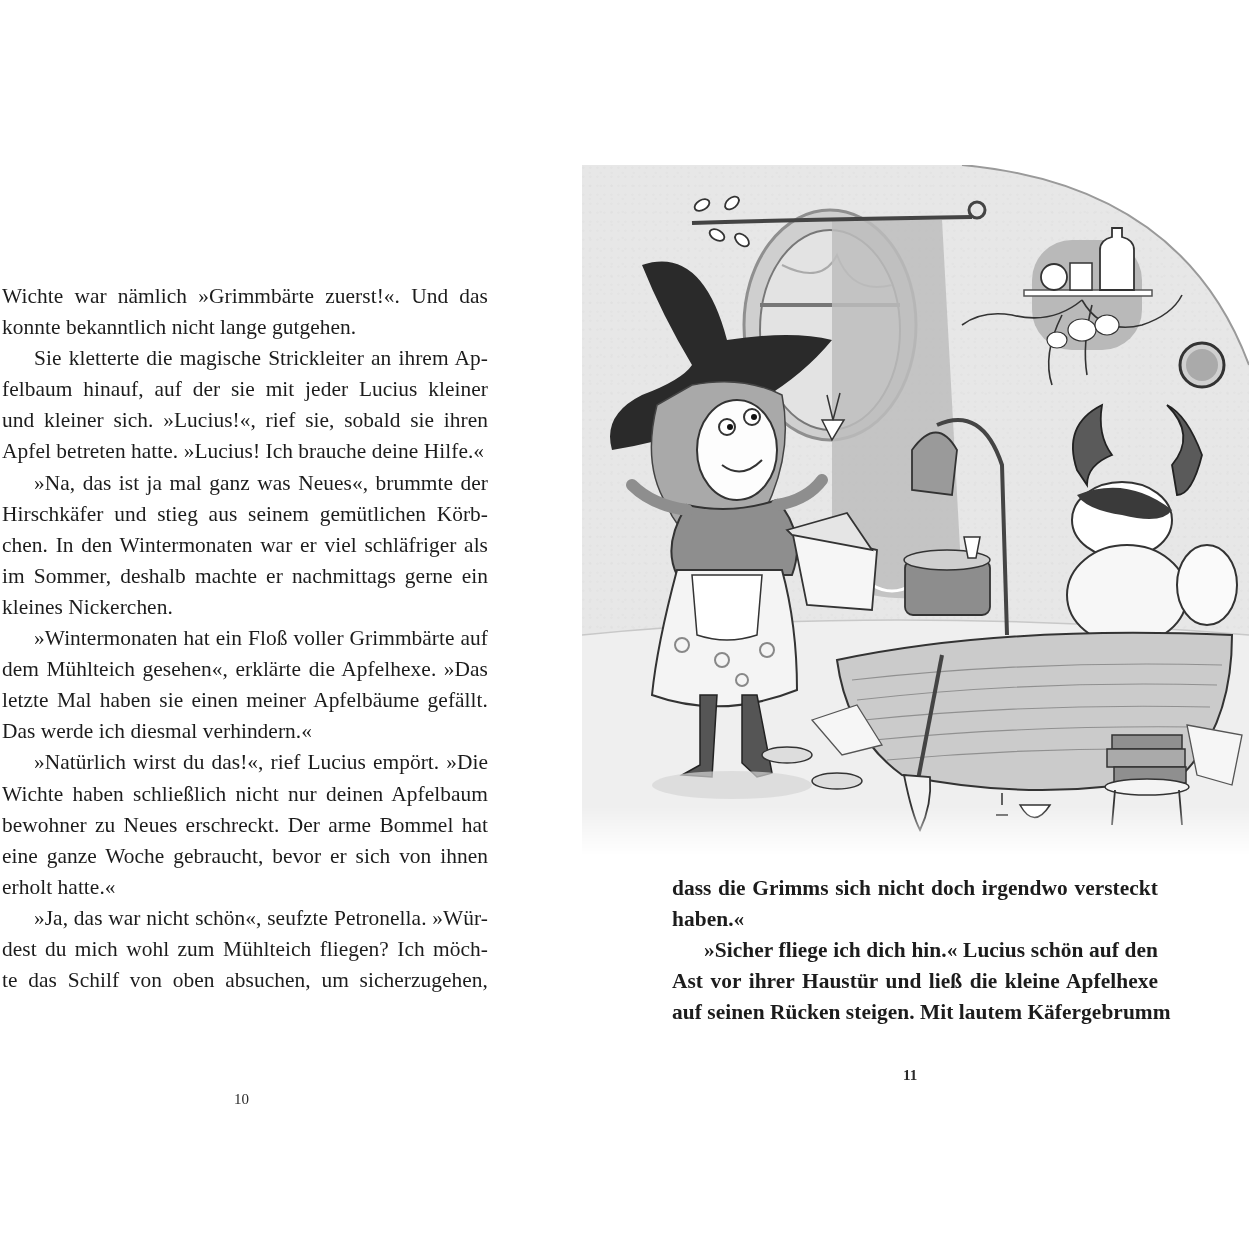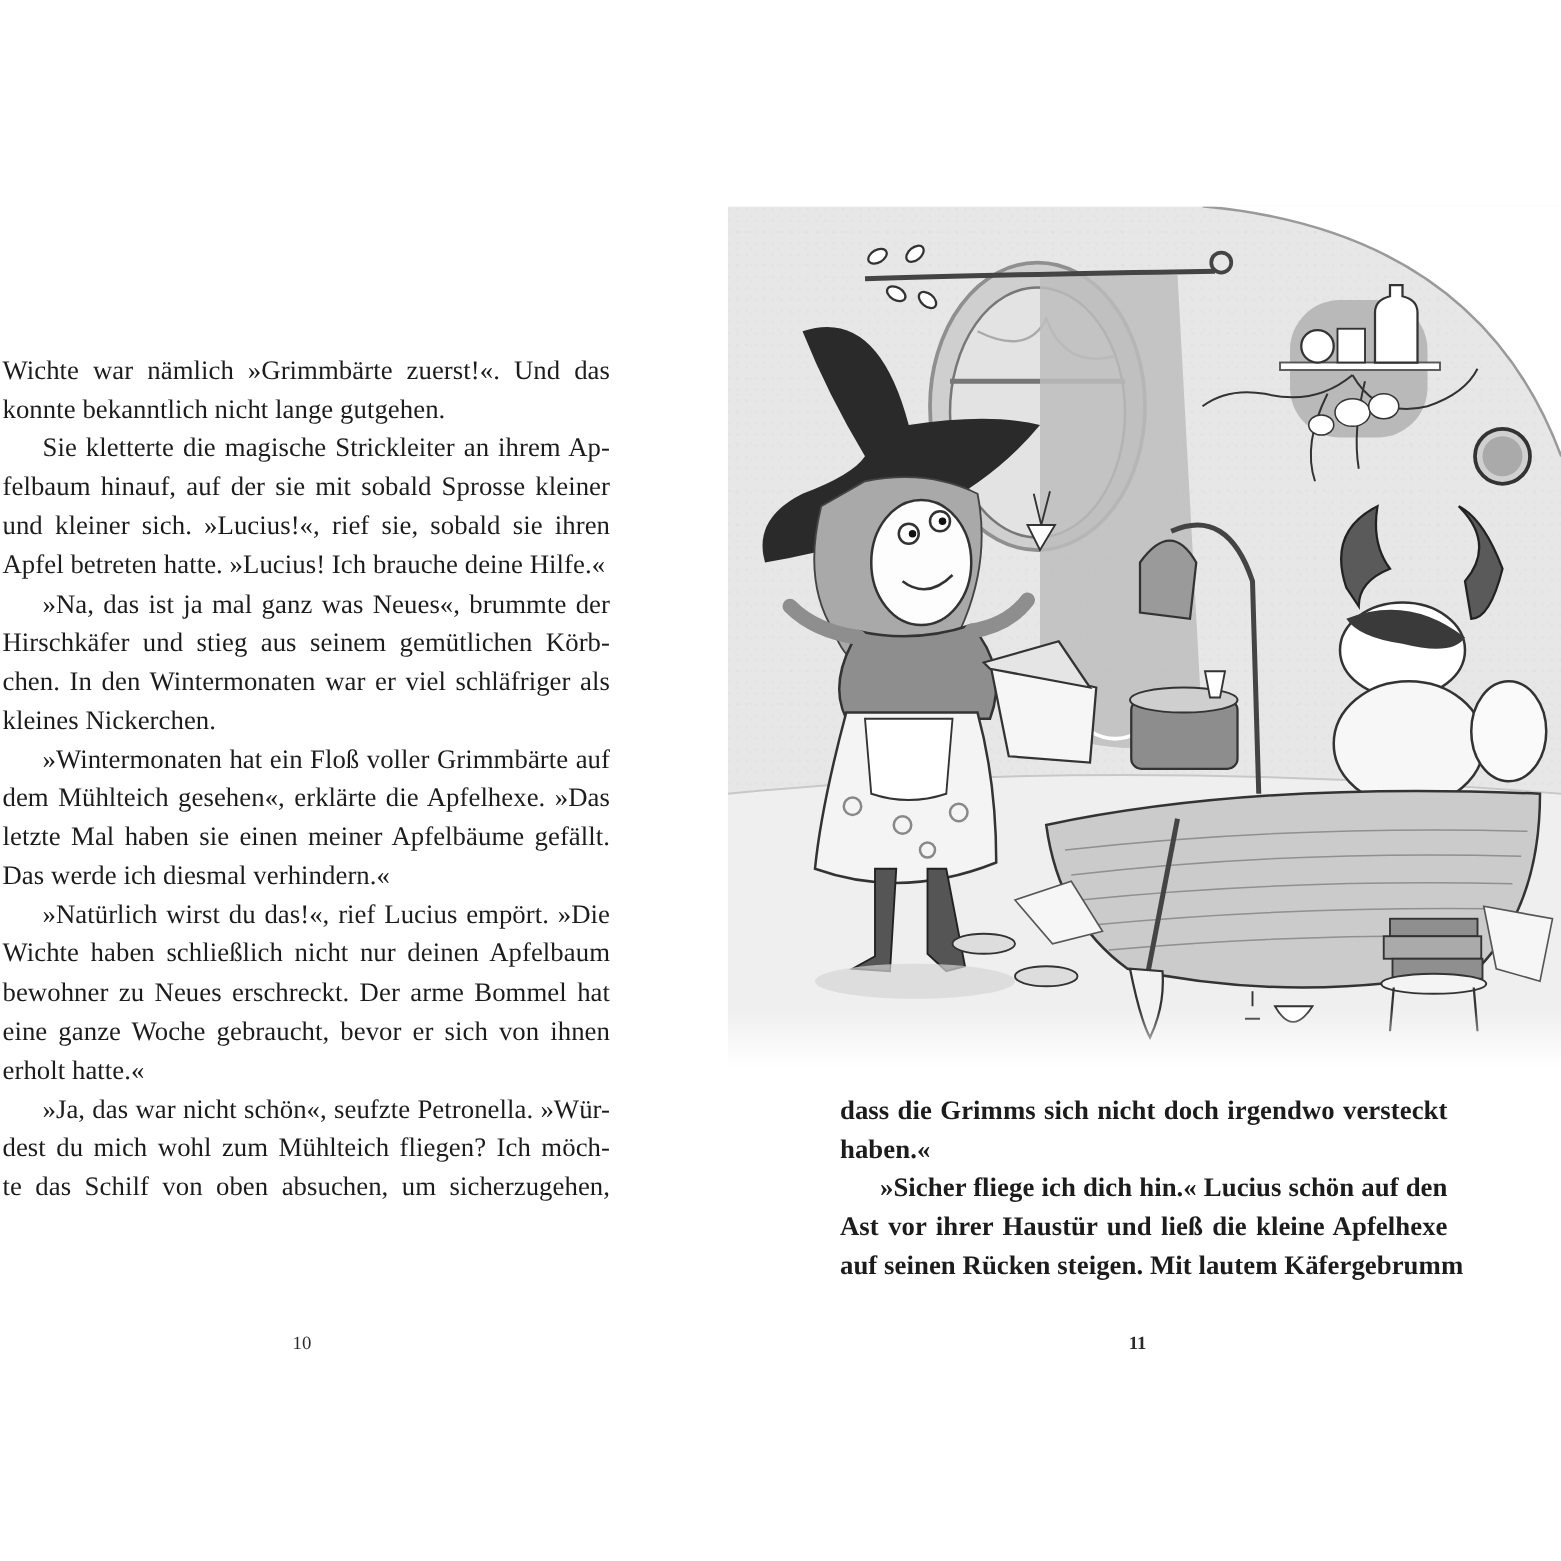--- a/index.html
+++ b/index.html
@@ -59,21 +59,21 @@
     .line.indent {
       text-indent: 32px;
     }
 
     .page-number {
       position: absolute;
       top: 1067px;
       font-size: 15px;
       color: #2a2a2a;
     }
-    .pn-left { left: 234px; }
+    .pn-left { left: 234px; margin-top: 24px; }
     .pn-right { left: 303px; }
 
     
     .illustration {
       position: absolute;
       left: -18px;
       top: 165px;
       width: 667px;
       height: 690px;
       overflow: hidden;
@@ -95,26 +95,27 @@
 </head>
 <body>
 
 <div class="spread">
 
   <div class="page page-left">
     <div class="text-block left-text">
       <span class="line">Wichte war nämlich »Grimmbärte zuerst!«. Und das</span>
       <span class="line last">konnte bekanntlich nicht lange gutgehen.</span>
       <span class="line indent">Sie kletterte die magische Strickleiter an ihrem Ap-</span>
-      <span class="line">felbaum hinauf, auf der sie mit sobald Sprosse kleiner</span>
+      <span class="line">felbaum hinauf, auf der sie mit jeder Lucius kleiner</span>
       <span class="line">und kleiner sich. »Lucius!«, rief sie, sobald sie ihren</span>
       <span class="line last">Apfel betreten hatte. »Lucius! Ich brauche deine Hilfe.«</span>
       <span class="line indent">»Na, das ist ja mal ganz was Neues«, brummte der</span>
       <span class="line">Hirschkäfer und stieg aus seinem gemütlichen Körb-</span>
       <span class="line">chen. In den Wintermonaten war er viel schläfriger als</span>
+      <span class="line">im Sommer, deshalb machte er nachmittags gerne ein</span>
       <span class="line last">kleines Nickerchen.</span>
       <span class="line indent">»Wintermonaten hat ein Floß voller Grimmbärte auf</span>
       <span class="line">dem Mühlteich gesehen«, erklärte die Apfelhexe. »Das</span>
       <span class="line">letzte Mal haben sie einen meiner Apfelbäume gefällt.</span>
       <span class="line last">Das werde ich diesmal verhindern.«</span>
       <span class="line indent">»Natürlich wirst du das!«, rief Lucius empört. »Die</span>
       <span class="line">Wichte haben schließlich nicht nur deinen Apfelbaum</span>
       <span class="line">bewohner zu Neues erschreckt. Der arme Bommel hat</span>
       <span class="line">eine ganze Woche gebraucht, bevor er sich von ihnen</span>
       <span class="line last">erholt hatte.«</span>

